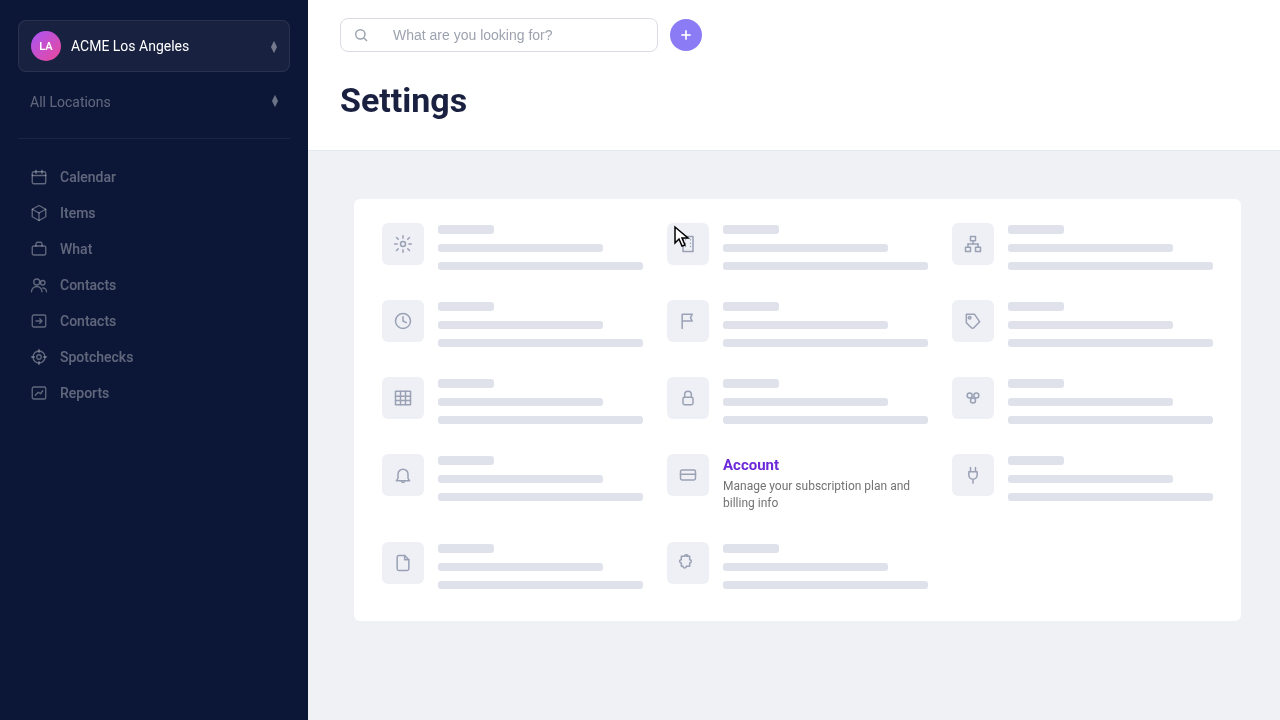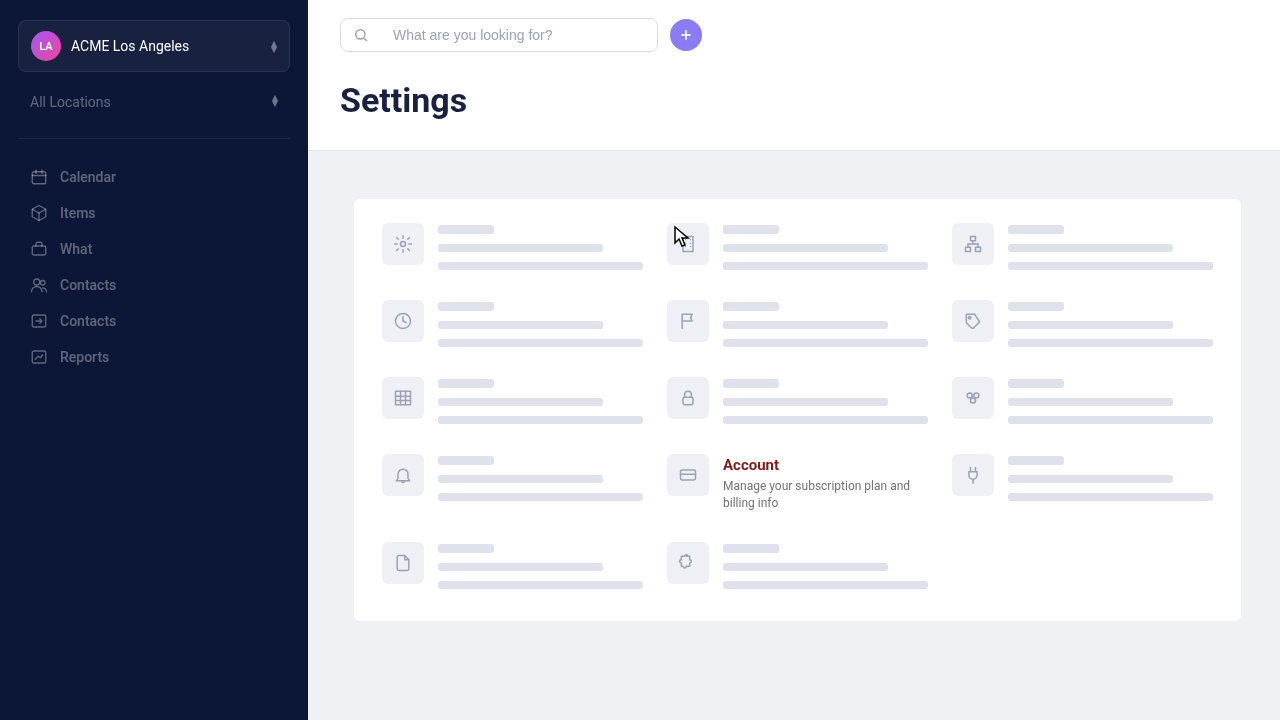--- a/index.html
+++ b/index.html
@@ -187,21 +187,21 @@
   border-radius: 3px;
   height: 8px;
   margin-bottom: 10px;
 }
 .skel.title { width: 56px; height: 9px; }
 .skel.line1 { width: 165px; height: 8px; }
 .skel.line2 { width: 205px; height: 8px; margin-bottom: 0; }
 .tile-title {
   font-size: 15px;
   font-weight: 700;
-  color: #7f1d1d;
+  color: #6d28d9;
   margin-bottom: 4px;
 }
 .tile-desc {
   font-size: 12px;
   color: #737373;
   line-height: 1.4;
 }
 .cursor {
   position: absolute;
   left: 365px;
@@ -277,20 +277,33 @@
           <svg width="18" height="18" viewBox="0 0 24 24" fill="none" stroke="rgba(255,255,255,0.35)" stroke-width="1.8" stroke-linecap="round" stroke-linejoin="round">
             <rect x="3" y="4" width="18" height="16" rx="2"></rect>
             <path d="M8 12 h8 M13 9 l3 3 -3 3"></path>
           </svg>
         </span>
         <span>Contacts</span>
       </div>
       <div class="nav-item">
         <span class="nav-icon">
           <svg width="18" height="18" viewBox="0 0 24 24" fill="none" stroke="rgba(255,255,255,0.35)" stroke-width="1.8" stroke-linecap="round" stroke-linejoin="round">
+            <circle cx="12" cy="12" r="8"></circle>
+            <circle cx="12" cy="12" r="3"></circle>
+            <line x1="12" y1="2" x2="12" y2="6"></line>
+            <line x1="12" y1="18" x2="12" y2="22"></line>
+            <line x1="2" y1="12" x2="6" y2="12"></line>
+            <line x1="18" y1="12" x2="22" y2="12"></line>
+          </svg>
+        </span>
+        <span>Spotchecks</span>
+      </div>
+      <div class="nav-item">
+        <span class="nav-icon">
+          <svg width="18" height="18" viewBox="0 0 24 24" fill="none" stroke="rgba(255,255,255,0.35)" stroke-width="1.8" stroke-linecap="round" stroke-linejoin="round">
             <rect x="3" y="4" width="18" height="16" rx="2"></rect>
             <polyline points="7 15 11 11 14 13 17 9"></polyline>
           </svg>
         </span>
         <span>Reports</span>
       </div>
     </div>
 </div>
 
 <div class="main">

